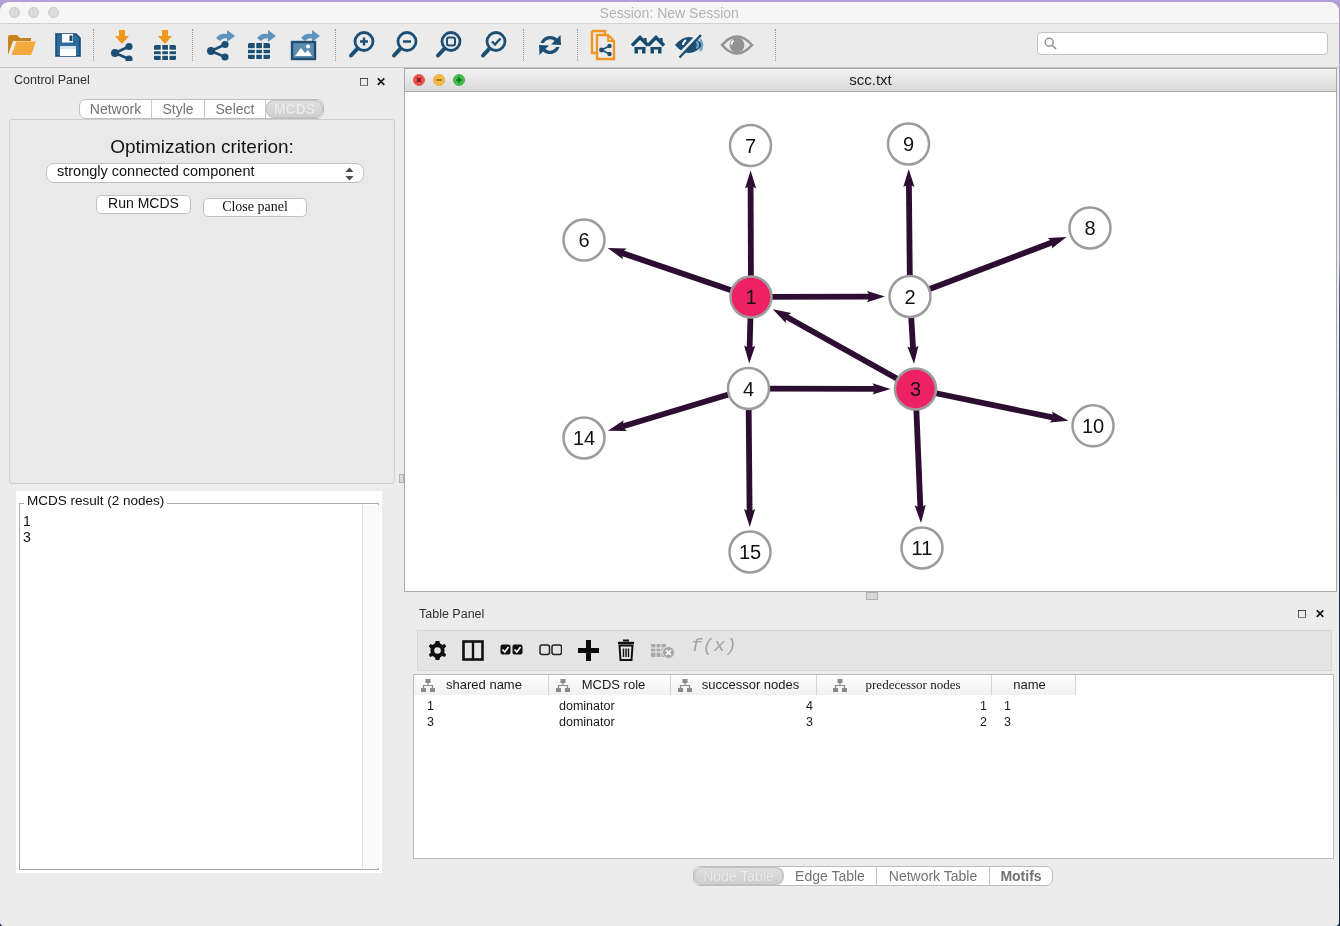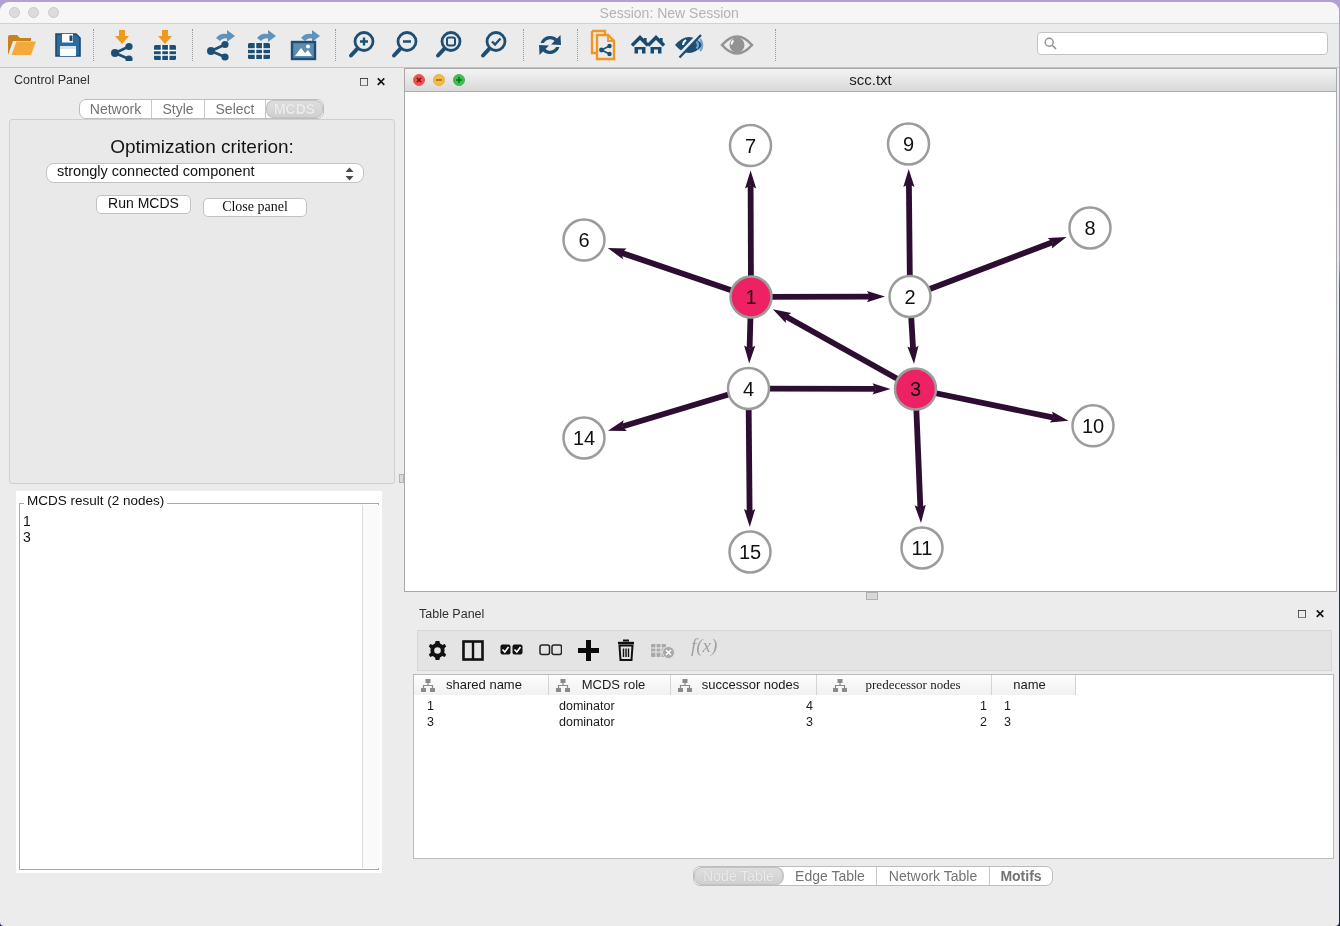--- a/index.html
+++ b/index.html
@@ -334,21 +334,21 @@
           </g>
         <g stroke="#e4e4e4" stroke-width="1.2">
             <line x1="0" y1="5" x2="15" y2="5"></line>
             <line x1="0" y1="9" x2="15" y2="9"></line>
             <line x1="5" y1="1" x2="5" y2="14"></line>
             <line x1="10" y1="1" x2="10" y2="14"></line>
           </g>
         <circle cx="17.5" cy="9.5" r="6" fill="#a9a9a9" stroke="#e4e4e4" stroke-width="1"></circle>
         <path d="M15 7 L20 12 M20 7 L15 12" stroke="#fff" stroke-width="1.5"></path>
       </svg>
-      <div style="position:absolute;left:273px;top:4px;font-family:Liberation Serif, serif;font-style:italic;font-size:19px;color:#a2a2a2;">f(x)</div>
+      <div style="position:absolute;left:273px;top:4px;font-family:Liberation Mono, monospace;font-style:italic;font-size:19px;color:#a2a2a2;">f(x)</div>
     </div>
     <div style="position:absolute;left:9px;top:76px;width:921px;height:185px;background:#fff;border:1px solid #bbb;box-sizing:border-box;" id="ttable">
       <div class="thead-cell" style="left:0;width:135px;">
           <span style="padding-left:6px;">shared name</span>
         </div>
       <div class="thead-cell" style="left:135px;width:122px;">
           <span style="padding-left:8px;">MCDS role</span>
         </div>
       <div class="thead-cell" style="left:257px;width:146px;">
           <span style="padding-left:14px;">successor nodes</span>

